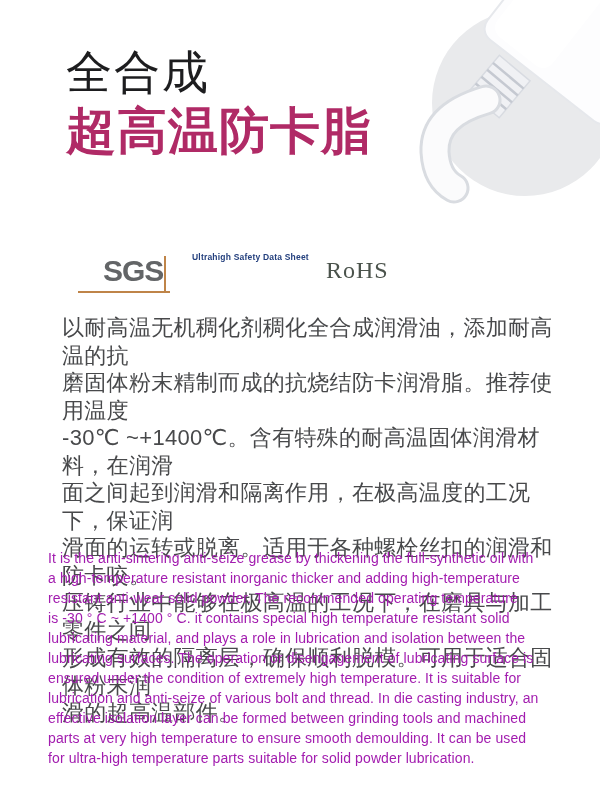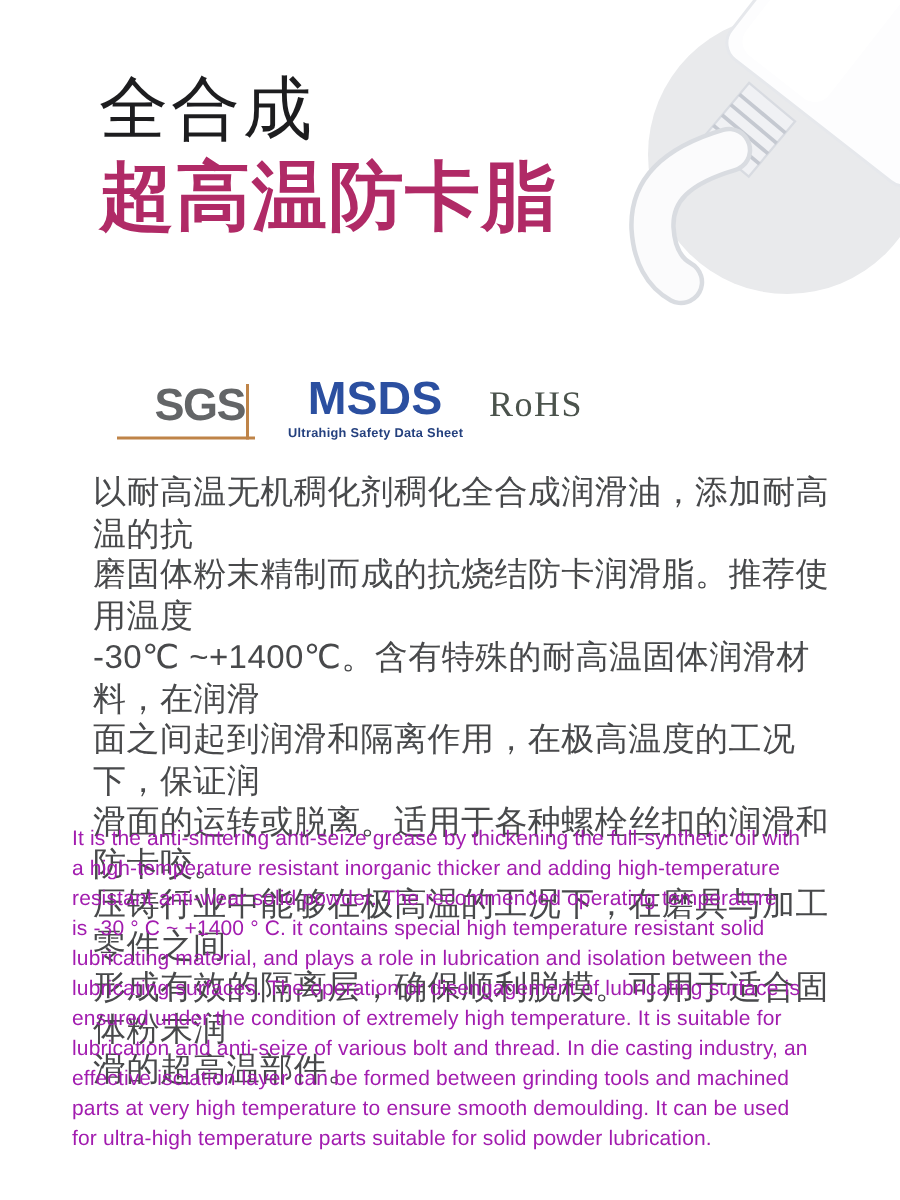--- a/index.html
+++ b/index.html
@@ -137,21 +137,20 @@
     <div class="title-cn-2">超高温防卡脂</div>
   </div>
 
   <div class="cert-row">
     <div class="sgs-logo">
       <span class="sgs-text">SGS</span>
       <div class="sgs-hline"></div>
       <div class="sgs-vline"></div>
     </div>
     <div class="msds-logo">
-      <div class="msds-text">MSDS</div>
       <div class="msds-sub">Ultrahigh Safety Data Sheet</div>
     </div>
     <div class="rohs-logo">RoHS</div>
   </div>
 
   <div class="desc-cn">以耐高温无机稠化剂稠化全合成润滑油，添加耐高温的抗
 磨固体粉末精制而成的抗烧结防卡润滑脂。推荐使用温度
 -30℃ ~+1400℃。含有特殊的耐高温固体润滑材料，在润滑
 面之间起到润滑和隔离作用，在极高温度的工况下，保证润
 滑面的运转或脱离。适用于各种螺栓丝扣的润滑和防卡咬。

